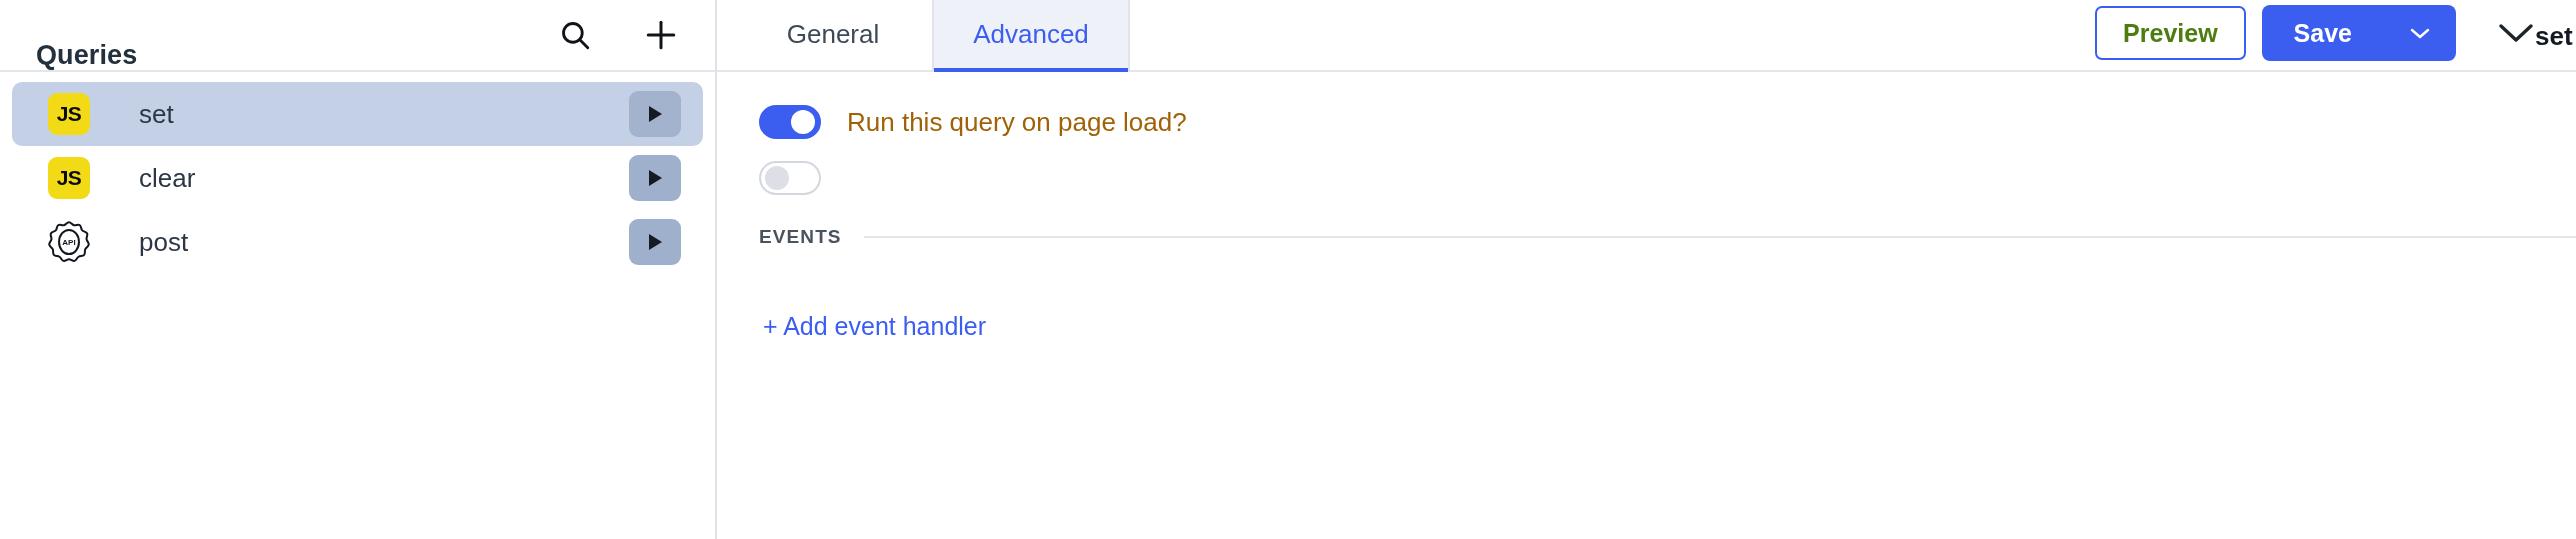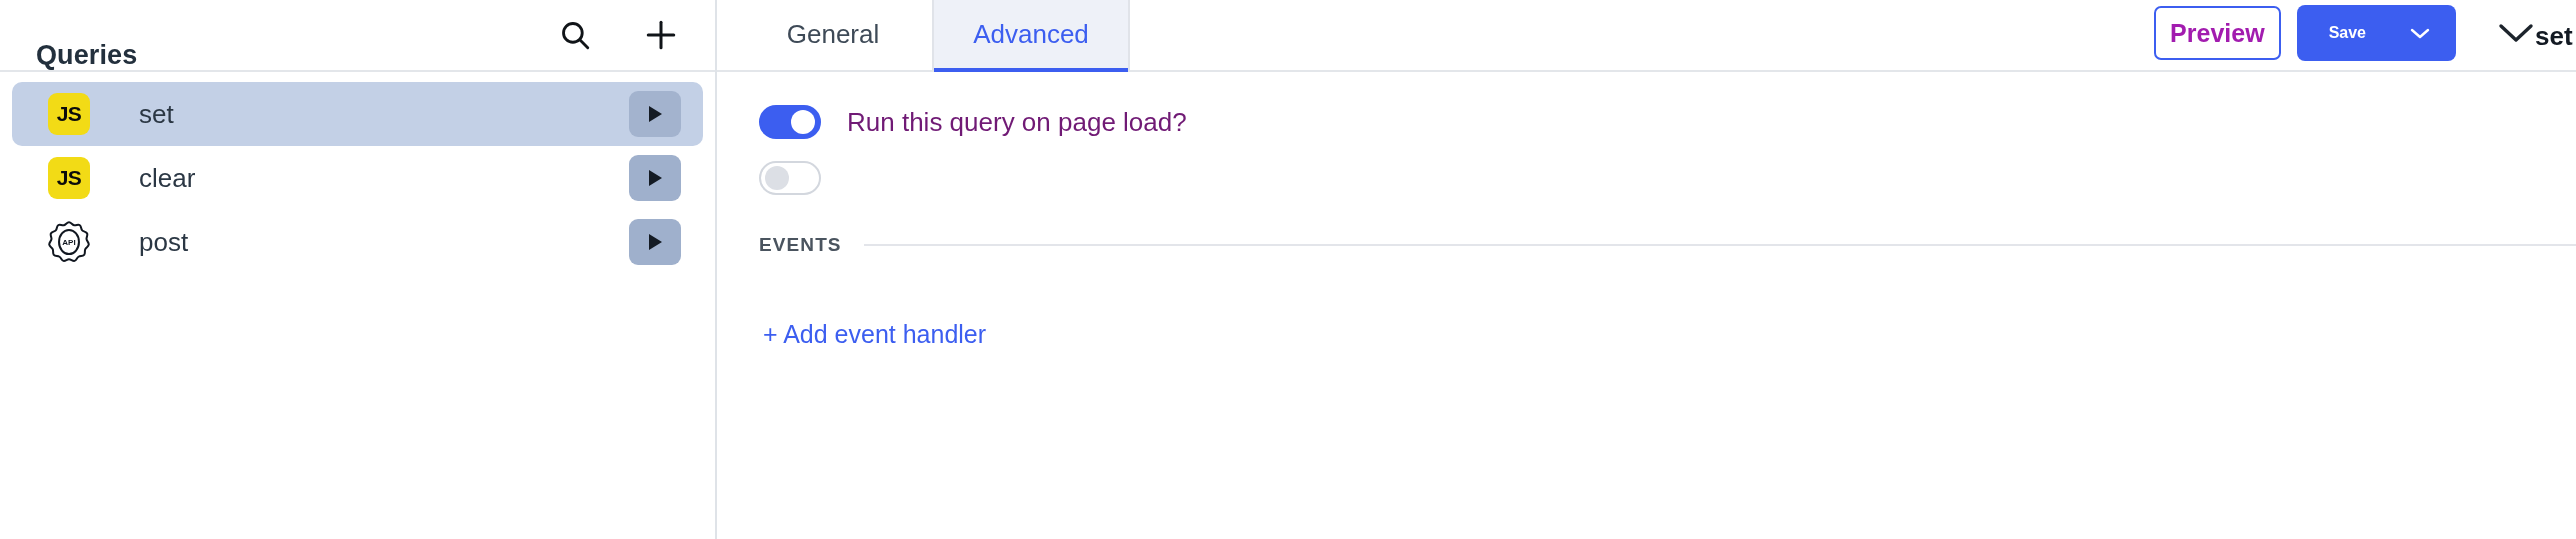--- a/index.html
+++ b/index.html
@@ -183,43 +183,43 @@
   .header-actions {
     margin-left: auto;
     display: flex;
     align-items: center;
     height: 72px;
     gap: 16px;
     padding-bottom: 2px;
   }
   .btn-preview {
     height: 54px;
-    padding: 0 14px;
+    padding: 0 26px;
     border: 2px solid #3c5ef0;
     border-radius: 7px;
     background: #ffffff;
-    color: #a21caf;
+    color: #4d7c0f;
     font-size: 25px;
     font-weight: bold;
     cursor: pointer;
     font-family: "Liberation Sans", sans-serif;
   }
   .btn-save {
     height: 56px;
     padding: 0 24px 0 32px;
     border: none;
     border-radius: 8px;
     background: #3c5ef0;
     color: #ffffff;
-    font-size: 16px;
-    font-weight: bold;
-    cursor: pointer;
-    display: flex;
-    align-items: center;
-    gap: 42px;
+    font-size: 25px;
+    font-weight: bold;
+    cursor: pointer;
+    display: flex;
+    align-items: center;
+    gap: 56px;
     font-family: "Liberation Sans", sans-serif;
   }
   .collapse-btn {
     width: 60px;
     height: 60px;
     display: flex;
     align-items: center;
     justify-content: center;
     background: transparent;
     border: none;
@@ -266,24 +266,24 @@
     background: #3c5ef0;
     border-color: #3c5ef0;
   }
   .switch.on .knob {
     left: auto;
     right: 4px;
     background: #ffffff;
   }
   .toggle-label {
     font-size: 26px;
-    color: #701a75;
-  }
-
-  .events-section { margin-top: 28px; }
+    color: #a16207;
+  }
+
+  .events-section { margin-top: 20px; }
   .events-head {
     display: flex;
     align-items: center;
     gap: 22px;
     padding-left: 42px;
   }
   .events-title {
     font-size: 19px;
     font-weight: bold;
     letter-spacing: 1.1px;

